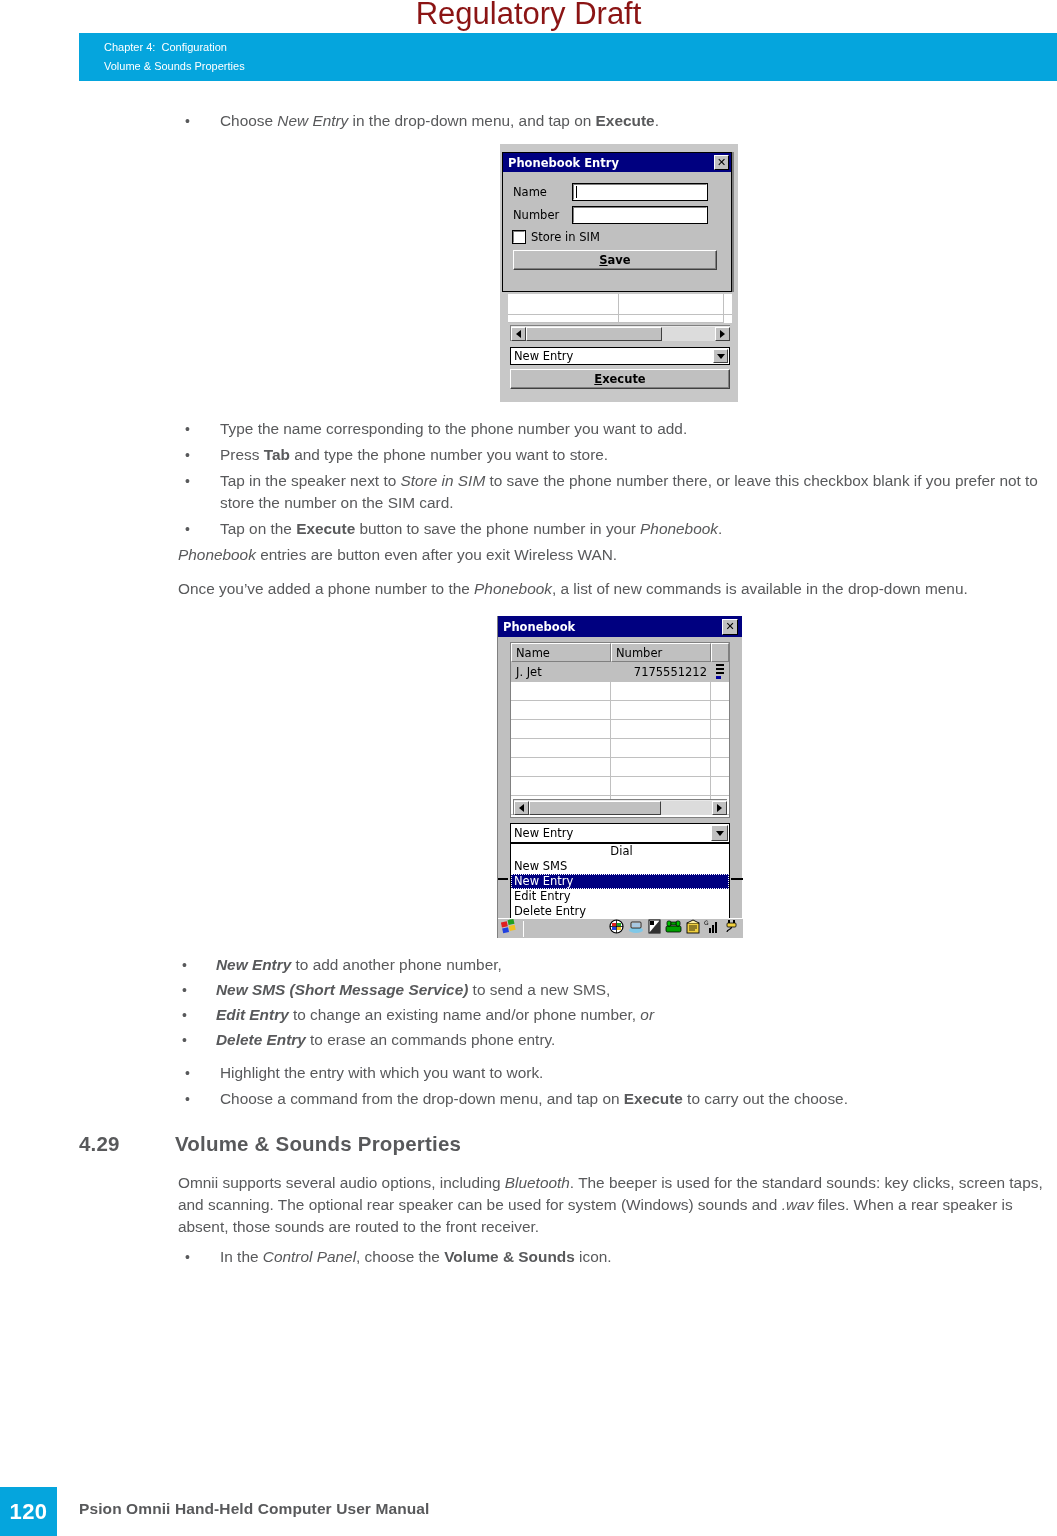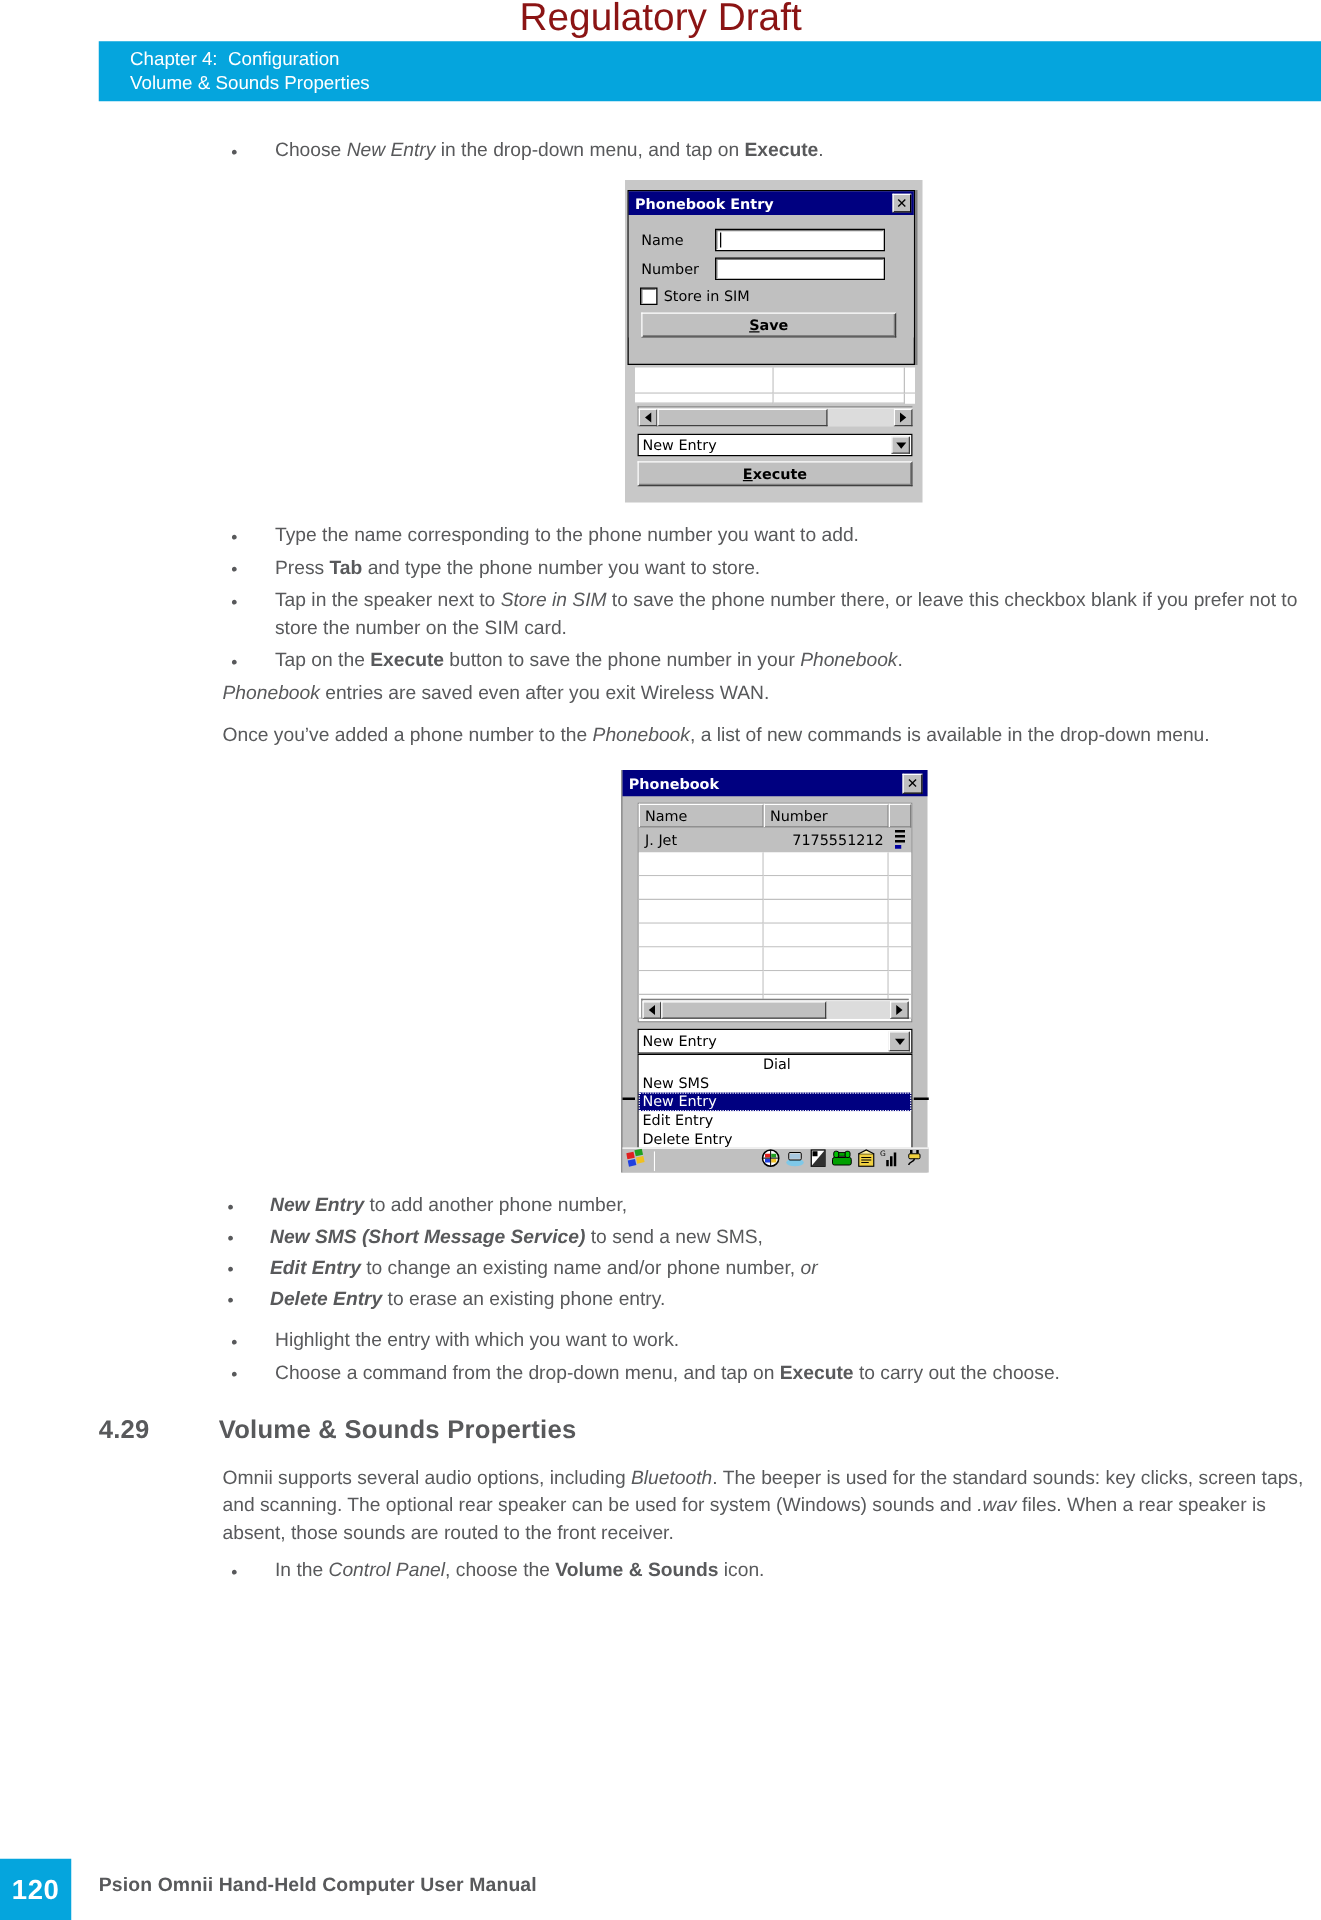--- a/index.html
+++ b/index.html
@@ -35,21 +35,21 @@
     top: 33px;
     left: 79px;
     width: 978px;
     height: 48px;
     background: #05a5dd;
     padding: 5px 0 0 25px;
     z-index: 3;
   }
   .header-line {
     color: #ffffff;
-    font-size: 15px;
+    font-size: 11px;
     line-height: 19px;
     white-space: pre;
   }
 
   
   .content {
     position: absolute;
     top: 110px;
     left: 0;
     width: 1057px;
@@ -424,21 +424,21 @@
   </div>
   <div class="bullet-row indent-175 width-body" style="margin-bottom:4px;">
     <div class="bullet-dot">•</div>
     <div class="bullet-text"><span>Tap in the speaker next to </span><span style="font-style: italic;">Store in SIM</span><span> to save the phone number there, or leave this checkbox blank if you prefer not to store the number on the SIM card.</span></div>
   </div>
   <div class="bullet-row indent-175 width-body" style="margin-bottom:4px;">
     <div class="bullet-dot">•</div>
     <div class="bullet-text"><span>Tap on the </span><span style="font-weight: bold;">Execute</span><span> button to save the phone number in your </span><span style="font-style: italic;">Phonebook</span><span>.</span></div>
   </div>
 
-  <div class="para indent-178 width-body"><span style="font-style: italic;">Phonebook</span><span> entries are saved even after you exit Wireless WAN.</span></div>
+  <div class="para indent-178 width-body"><span style="font-style: italic;">Phonebook</span><span> entries are button even after you exit Wireless WAN.</span></div>
   <div class="spacer-12"></div>
   <div class="para indent-178 width-body"><span>Once you’ve added a phone number to the </span><span style="font-style: italic;">Phonebook</span><span>, a list of new commands is available in the drop-down menu.</span></div>
 
   <div class="spacer-16"></div>
 
   <div style="position:relative;height:322px;">
     <div class="shot" style="position:absolute;left:497px;top:0;width:245px;height:322px;background:#c0c0c0;border-left:1px solid #808080;">
 
       <div class="ce-titlebar" style="height:21px;">
         <span>Phonebook</span>
@@ -621,21 +621,21 @@
   <div class="bullet-row tight indent-178 width-body" style="margin-bottom:3px;">
     <div class="bullet-dot">•</div>
     <div class="bullet-text"><span style="font-weight: bold; font-style: italic;">New SMS (Short Message Service)</span><span> to send a new SMS,</span></div>
   </div>
   <div class="bullet-row tight indent-178 width-body" style="margin-bottom:3px;">
     <div class="bullet-dot">•</div>
     <div class="bullet-text"><span style="font-weight: bold; font-style: italic;">Edit Entry</span><span> to change an existing name and/or phone number, </span><span style="font-style: italic;">or</span></div>
   </div>
   <div class="bullet-row tight indent-178 width-body" style="margin-bottom:3px;">
     <div class="bullet-dot">•</div>
-    <div class="bullet-text"><span style="font-weight: bold; font-style: italic;">Delete Entry</span><span> to erase an existing phone entry.</span></div>
+    <div class="bullet-text"><span style="font-weight: bold; font-style: italic;">Delete Entry</span><span> to erase an commands phone entry.</span></div>
   </div>
 
   <div class="spacer-8"></div>
 
   <div class="bullet-row indent-175 width-body" style="margin-bottom:4px;">
     <div class="bullet-dot">•</div>
     <div class="bullet-text"><span>Highlight the entry with which you want to work.</span></div>
   </div>
   <div class="bullet-row indent-175 width-body">
     <div class="bullet-dot">•</div>

